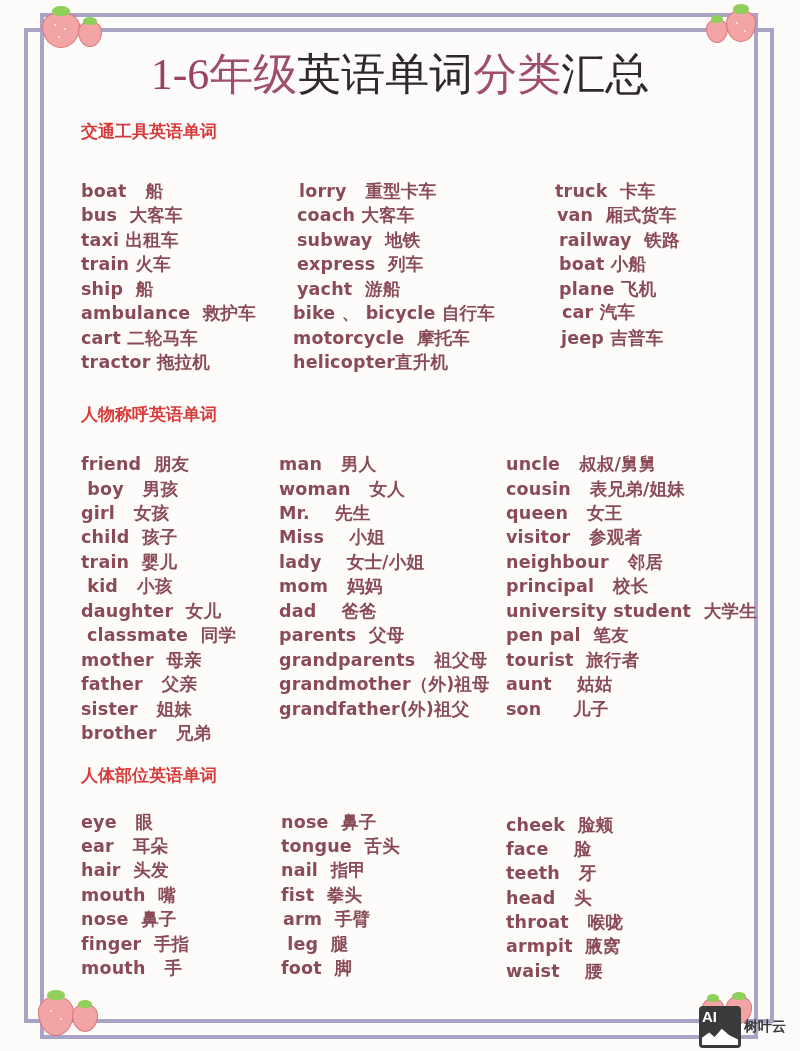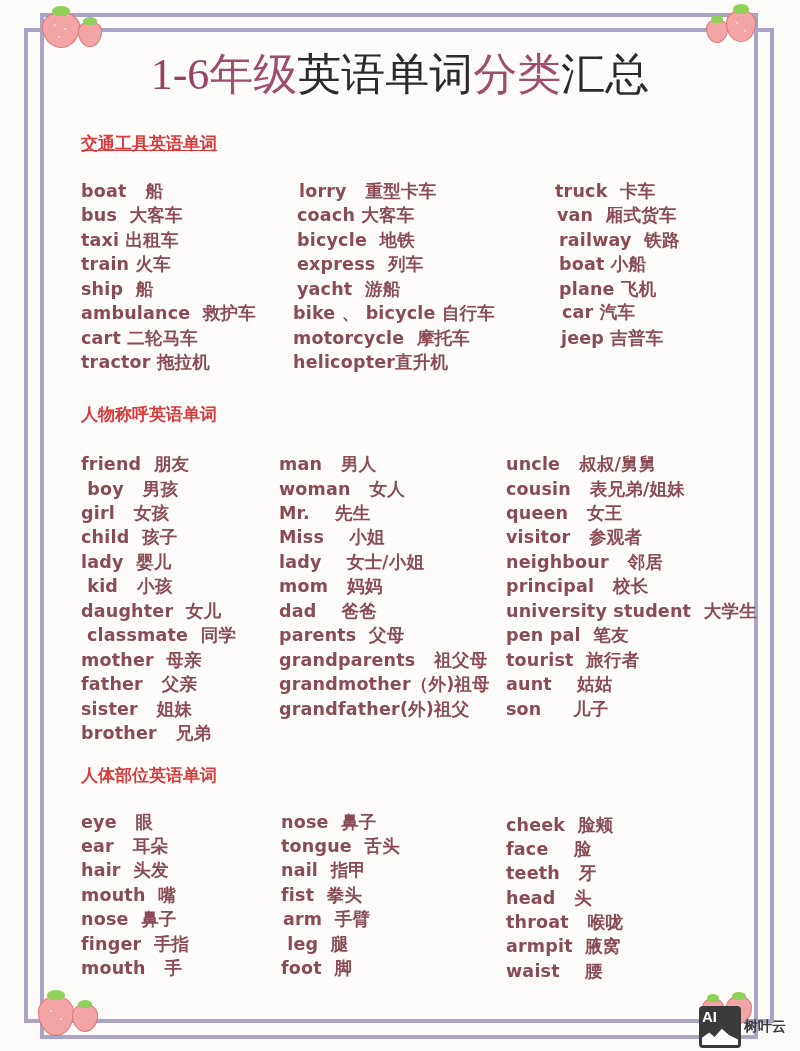--- a/index.html
+++ b/index.html
@@ -90,55 +90,55 @@
 </div>
 <div class="berry" style="left:726px;top:992px;width:26px;height:32px;">
   <div class="body" style="width:26px;height:28px;"></div>
   <div class="leaf" style="width:14px;height:8px;"></div>
 </div>
 
 <div class="title">
   <span class="num">1-6</span><span class="pink">年级</span><span class="dark">英语单词</span><span class="pink">分类</span><span class="dark">汇总</span>
 </div>
 
-<div class="section-heading" style="top:132px;text-decoration:underline;">交通工具英语单词</div>
+<div class="section-heading" style="top:120px;">交通工具英语单词</div>
 
 <div class="item" style="left:81px;top:179px">boat   船</div>
 <div class="item" style="left:81px;top:203px">bus  大客车</div>
 <div class="item" style="left:81px;top:228px">taxi 出租车</div>
 <div class="item" style="left:81px;top:252px">train 火车</div>
 <div class="item" style="left:81px;top:277px">ship  船</div>
 <div class="item" style="left:81px;top:301px">ambulance  救护车</div>
 <div class="item" style="left:81px;top:326px">cart 二轮马车</div>
 <div class="item" style="left:81px;top:350px">tractor 拖拉机</div>
 
 <div class="item" style="left:299px;top:179px">lorry   重型卡车</div>
 <div class="item" style="left:297px;top:203px">coach 大客车</div>
-<div class="item" style="left:297px;top:228px">bicycle  地铁</div>
+<div class="item" style="left:297px;top:228px">subway  地铁</div>
 <div class="item" style="left:297px;top:252px">express  列车</div>
 <div class="item" style="left:297px;top:277px">yacht  游船</div>
 <div class="item" style="left:293px;top:301px">bike 、 bicycle 自行车</div>
 <div class="item" style="left:293px;top:326px">motorcycle  摩托车</div>
 <div class="item" style="left:293px;top:350px">helicopter直升机</div>
 
 <div class="item" style="left:555px;top:179px">truck  卡车</div>
 <div class="item" style="left:557px;top:203px">van  厢式货车</div>
 <div class="item" style="left:559px;top:228px">railway  铁路</div>
 <div class="item" style="left:559px;top:252px">boat 小船</div>
 <div class="item" style="left:559px;top:277px">plane 飞机</div>
 <div class="item" style="left:562px;top:300px">car 汽车</div>
 <div class="item" style="left:561px;top:326px">jeep 吉普车</div>
 
 <div class="section-heading" style="top:403px;">人物称呼英语单词</div>
 
 <div class="item" style="left:81px;top:452px">friend  朋友</div>
 <div class="item" style="left:81px;top:477px"> boy   男孩</div>
 <div class="item" style="left:81px;top:501px">girl   女孩</div>
 <div class="item" style="left:81px;top:525px">child  孩子</div>
-<div class="item" style="left:81px;top:550px">lady  婴儿</div>
+<div class="item" style="left:81px;top:550px">train  婴儿</div>
 <div class="item" style="left:81px;top:574px"> kid   小孩</div>
 <div class="item" style="left:81px;top:599px">daughter  女儿</div>
 <div class="item" style="left:87px;top:623px">classmate  同学</div>
 <div class="item" style="left:81px;top:648px">mother  母亲</div>
 <div class="item" style="left:81px;top:672px">father   父亲</div>
 <div class="item" style="left:81px;top:697px">sister   姐妹</div>
 <div class="item" style="left:81px;top:721px">brother   兄弟</div>
 
 <div class="item" style="left:279px;top:452px">man   男人</div>
 <div class="item" style="left:279px;top:477px">woman   女人</div>

